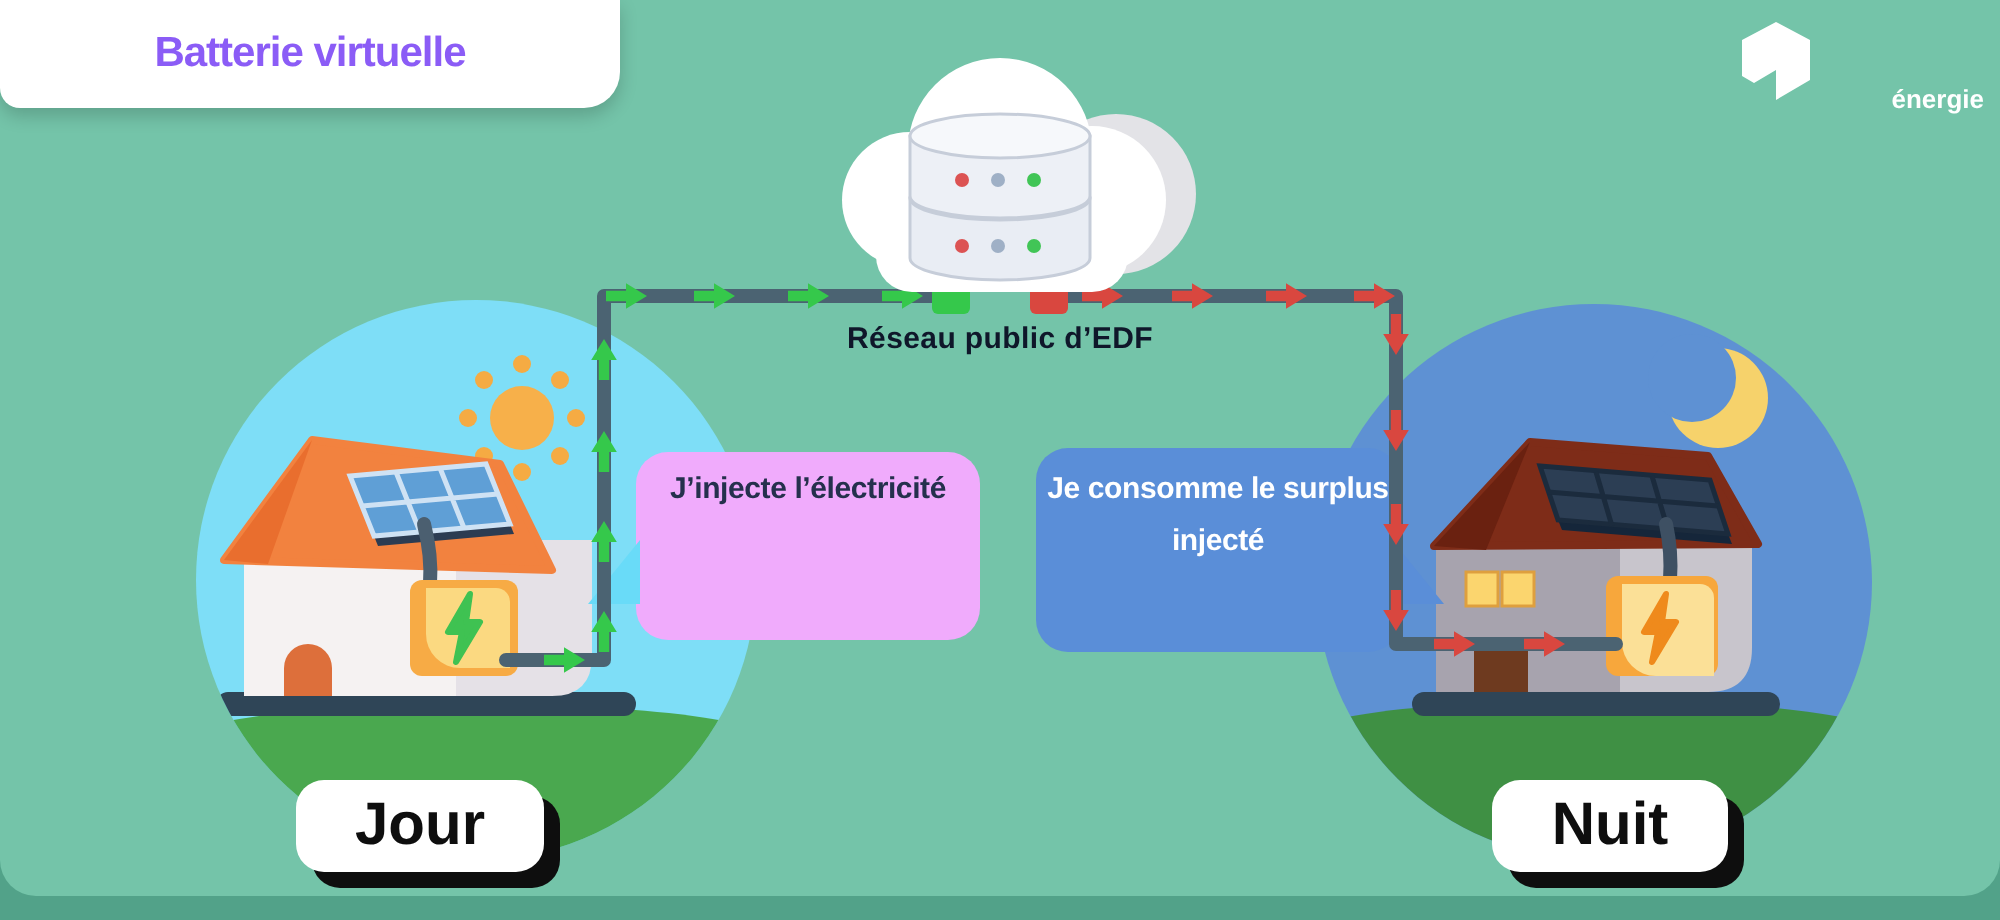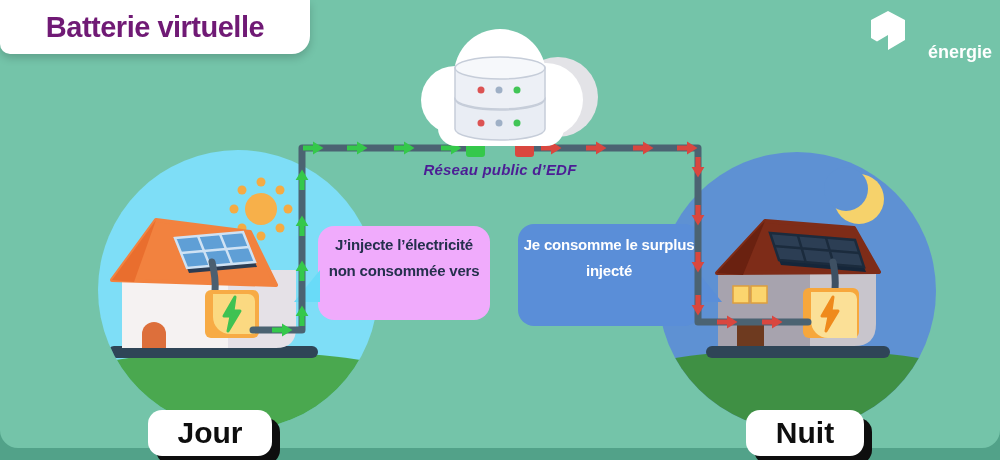--- a/index.html
+++ b/index.html
@@ -26,38 +26,38 @@
   .bubble-day .tail{left:-24px;top:44px;width:26px;height:32px;background:#69dbf8;
         clip-path:polygon(100% 0,100% 100%,0 100%);}
   .bubble-night .tail{right:-22px;top:46px;width:26px;height:32px;background:#5a8ed8;
         clip-path:polygon(0 0,0 100%,100% 100%);}
 
   .wires{position:absolute;left:0;top:0;}
 
   
   .cloud-svg{position:absolute;left:0;top:0;}
   .network-label{position:absolute;left:385px;top:161px;width:230px;text-align:center;
-        color:#4c1d95;font-size:15px;font-weight:800;letter-spacing:0.2px;font-style:italic;}
+        color:#0f172a;font-size:15px;font-weight:800;letter-spacing:0.2px;}
 
   
   .title-box{position:absolute;left:0;top:0;width:310px;height:54px;background:#ffffff;
         border-radius:0 0 18px 10px;display:flex;align-items:center;justify-content:center;
         box-shadow:0 4px 9px rgba(0,0,0,0.18);}
-  .title-box span{font-size:29px;font-weight:800;color:#701a75;letter-spacing:-0.5px;}
+  .title-box span{font-size:21px;font-weight:800;color:#8b5cf6;letter-spacing:-0.5px;}
 
   
   .logo{position:absolute;left:870px;top:8px;width:124px;height:48px;}
   .logo .cube{position:absolute;left:0;top:2px;}
   .logo .name{position:absolute;left:40px;top:12px;color:#ffffff;font-size:21px;font-weight:800;white-space:nowrap;}
-  .logo .tagline{position:absolute;right:2px;top:34px;color:#ffffff;font-size:18px;font-weight:700;}
+  .logo .tagline{position:absolute;right:2px;top:34px;color:#ffffff;font-size:13px;font-weight:700;}
 
   
   .tag{position:absolute;background:#ffffff;border-radius:14px;box-shadow:8px 8px 0 #0e0e0e;
        width:124px;height:46px;display:flex;align-items:center;justify-content:center;
-       font-size:30px;font-weight:800;color:#0e0e0e;margin-top:20px;}
+       font-size:30px;font-weight:800;color:#0e0e0e;}
   .tag-day{left:148px;top:390px;}
   .tag-night{left:746px;top:390px;width:118px;align-items:center;}
 </style>
 </head>
 <body>
 
 <div class="stage">
   <div class="panel"></div>
 
   <div class="scene day">
@@ -138,21 +138,20 @@
         <rect x="145" y="136" width="56" height="50" rx="6" fill="#f7a73c"></rect>
         <path d="M153,140 H192 a7,7 0 0 1 7,7 V186 H170 A17,17 0 0 1 153,169 Z" fill="#fbe097"></path>
         <path d="M175,145 L164,164 L171,164 L168,179 L180,159 L173,159 Z" fill="#ef8a1c" stroke="#ef8a1c" stroke-width="3" stroke-linejoin="round"></path>
       </g>
     </svg>
   </div>
 
   <div class="bubble bubble-day">
     <div class="tail"></div>
     <p>J’injecte l’électricité</p>
-    <p>non consommée vers</p>
   </div>
   <div class="bubble bubble-night">
     <div class="tail"></div>
     <p>Je consomme le surplus</p>
     <p>injecté</p>
   </div>
 
   <svg class="wires" width="1000" height="460" viewBox="0 0 1000 460">
     <defs>
       <path id="arrow-shape" d="M -10 -2.6 L 0 -2.6 L 0 -6.4 L 10.5 0 L 0 6.4 L 0 2.6 L -10 2.6 Z"></path>

